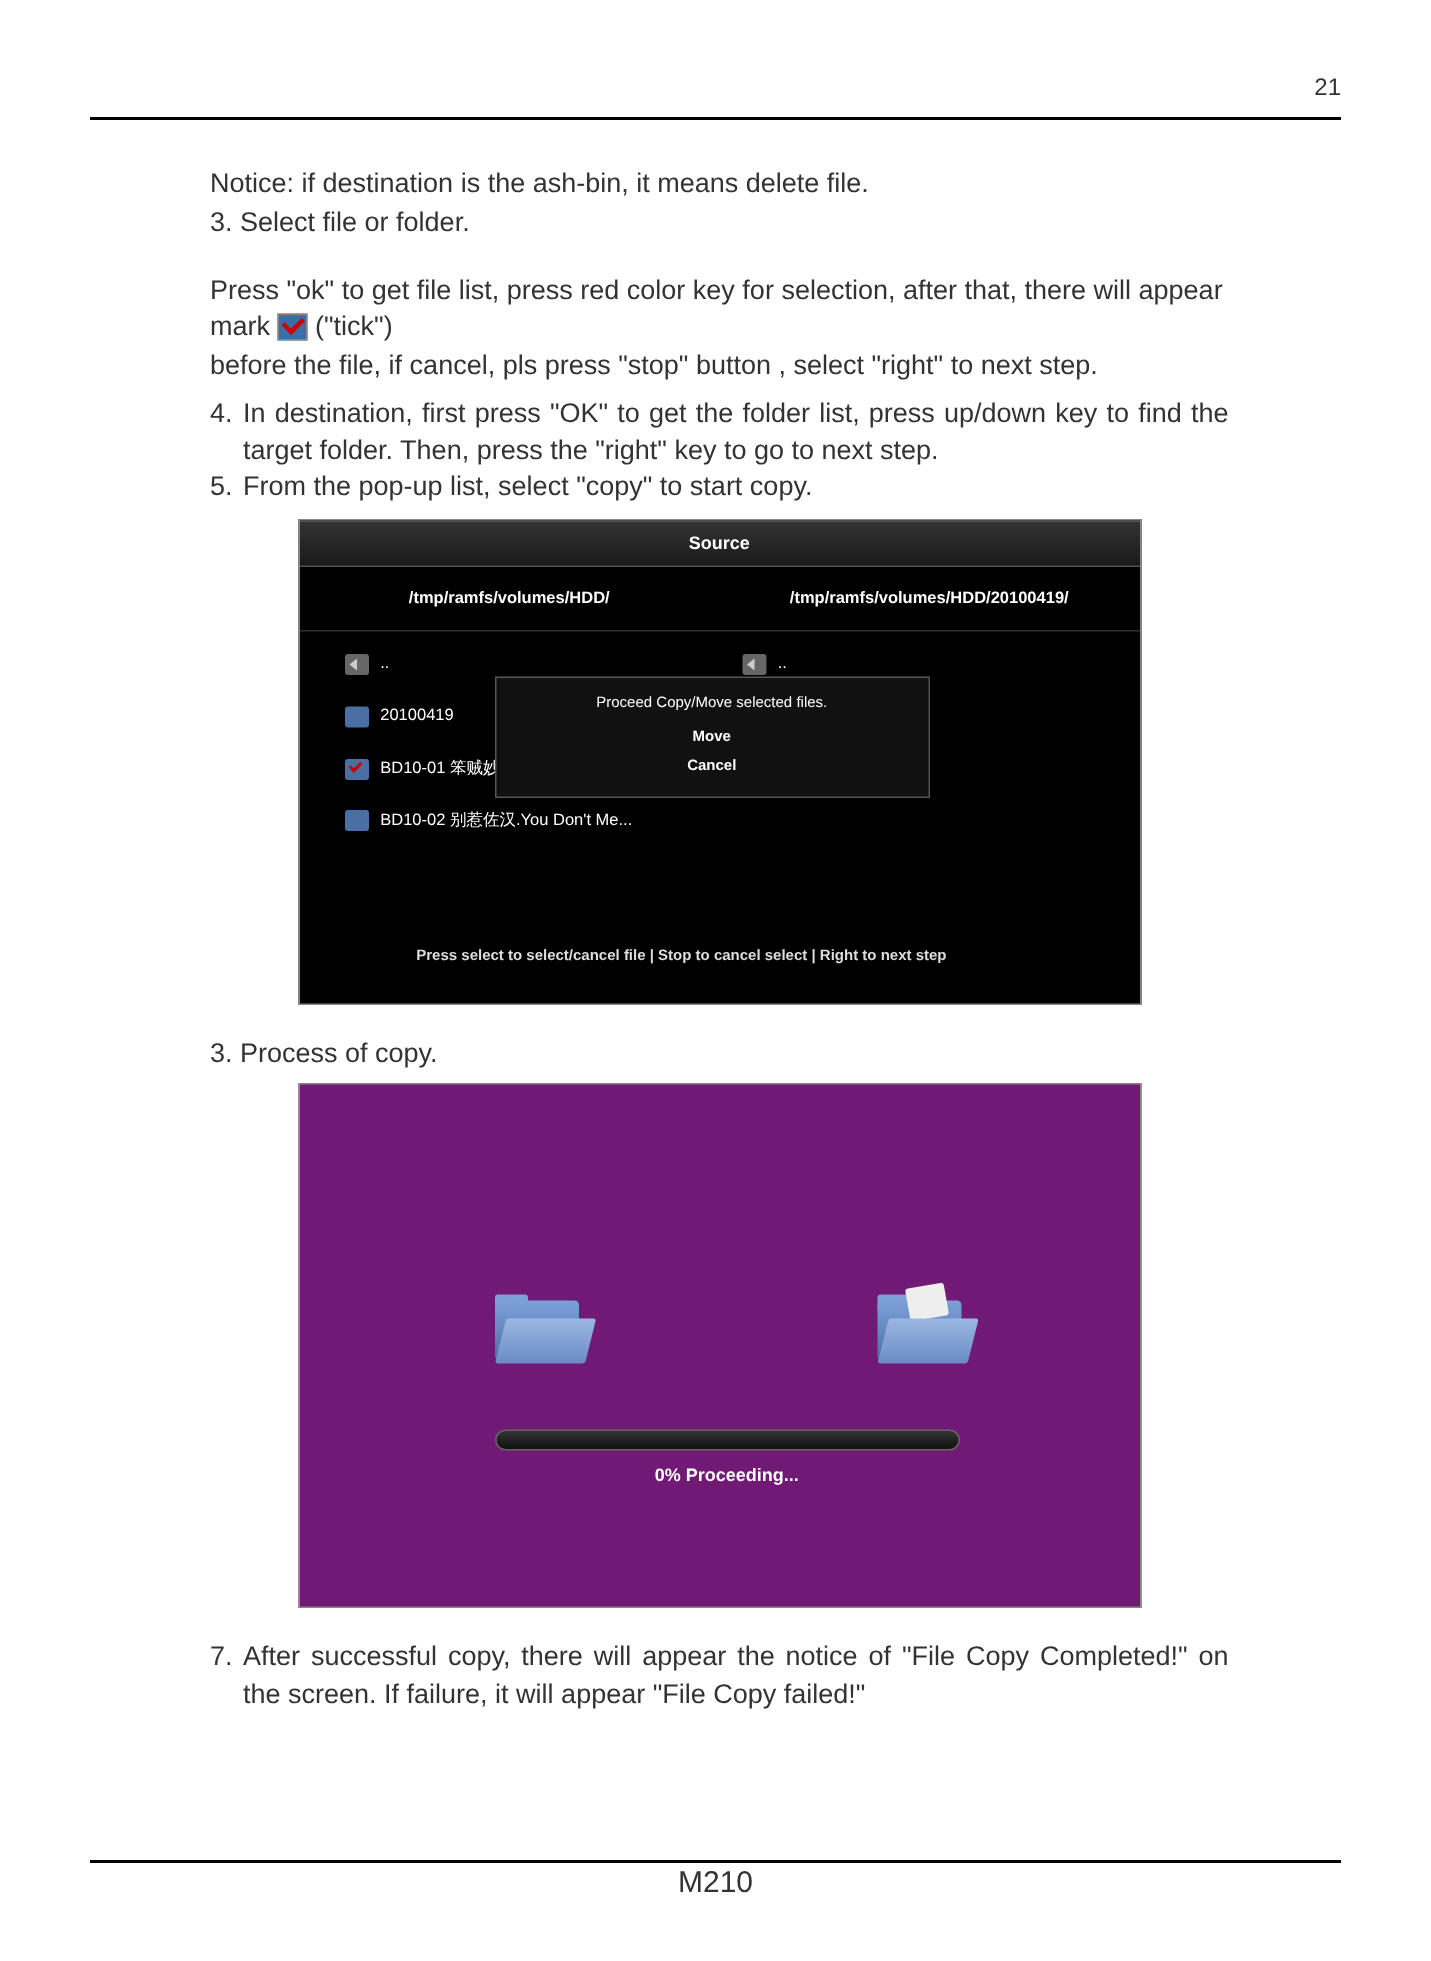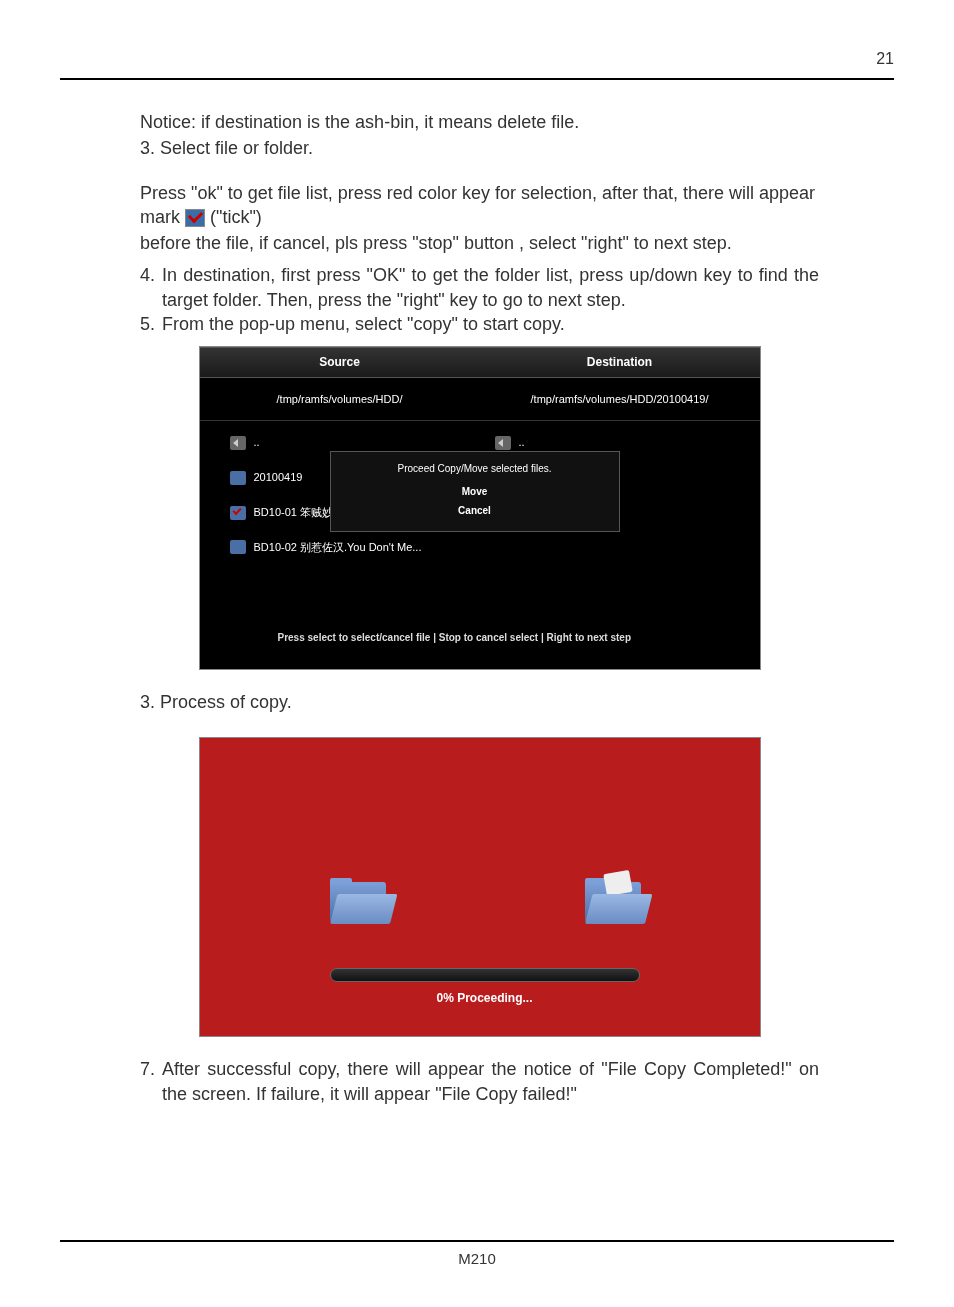--- a/index.html
+++ b/index.html
@@ -76,21 +76,21 @@
     border-top: 1px solid #555;
     border-bottom: 1px solid #555;
     background: linear-gradient(#333,#1a1a1a);
     font-size: 12px;
     font-weight: bold;
   }
   .cols-hdr > div { flex: 1; text-align: center; padding: 6px 0; }
   .paths {
     display: flex;
     font-size: 11px;
-    font-weight: normal;
+    font-weight: bold;
   }
   .paths > div {
     flex: 1;
     padding: 14px 4px;
     text-align: center;
     border-bottom: 1px solid #333;
   }
   .lists {
     display: flex;
     padding: 4px 30px 12px 30px;
@@ -145,23 +145,23 @@
     font-size: 10px;
     padding: 10px 30px 24px 30px;
     font-weight: bold;
     color: #ddd;
     margin-left: 48px;
   }
 
   
   .shot2 {
     width: 562px;
-    margin: 23px auto 20px auto;
-    background: #b91c1c;
-    height: 300px;
+    margin: 8px auto 20px auto;
+    background: #701a75;
+    height: 350px;
     position: relative;
     border: 1px solid #888;
   }
   .big-folder {
     position: absolute;
     width: 56px; height: 44px;
   }
   .big-folder.left { left: 130px; top: 140px; }
   .big-folder.right { left: 385px; top: 140px; }
   .bf-back {
@@ -199,21 +199,21 @@
   }
   
   .hr-bot{
     position:absolute;
     left:60px;right:60px;bottom:65px;
     border-top:2px solid #000;
   }
   .footer{
     position:absolute;
     bottom:40px;left:0;right:0;
-    text-align:center;font-size:15px;
+    text-align:center;font-size:20px;
   }
 </style>
 </head>
 <body>
 
 <div class="page">
 
   <div class="pagenum">21</div>
   <div class="hr-top"></div>
 
@@ -232,27 +232,26 @@
     <div class="para">before the file, if cancel, pls press "stop" button , select "right" to next step.</div>
 
     <div class="gap-sm"></div>
 
     <div class="ol-item">
       <div class="ol-num">4.</div>
       <div class="ol-body">In destination, first press "OK" to get the folder list, press up/down key to find the target folder. Then, press the "right" key to go to next step.</div>
     </div>
     <div class="ol-item">
       <div class="ol-num">5.</div>
-      <div class="ol-body">From the pop-up menu, select "copy" to start copy.</div>
+      <div class="ol-body">From the pop-up list, select "copy" to start copy.</div>
     </div>
 
     <div class="shot">
       <div class="cols-hdr">
         <div>Source</div>
-        <div>Destination</div>
       </div>
       <div class="paths">
         <div>/tmp/ramfs/volumes/HDD/</div>
         <div>/tmp/ramfs/volumes/HDD/20100419/</div>
       </div>
       <div class="lists">
         <div class="list-col">
           <div class="row">
             <span class="fico up"></span>
             <span>..</span>

